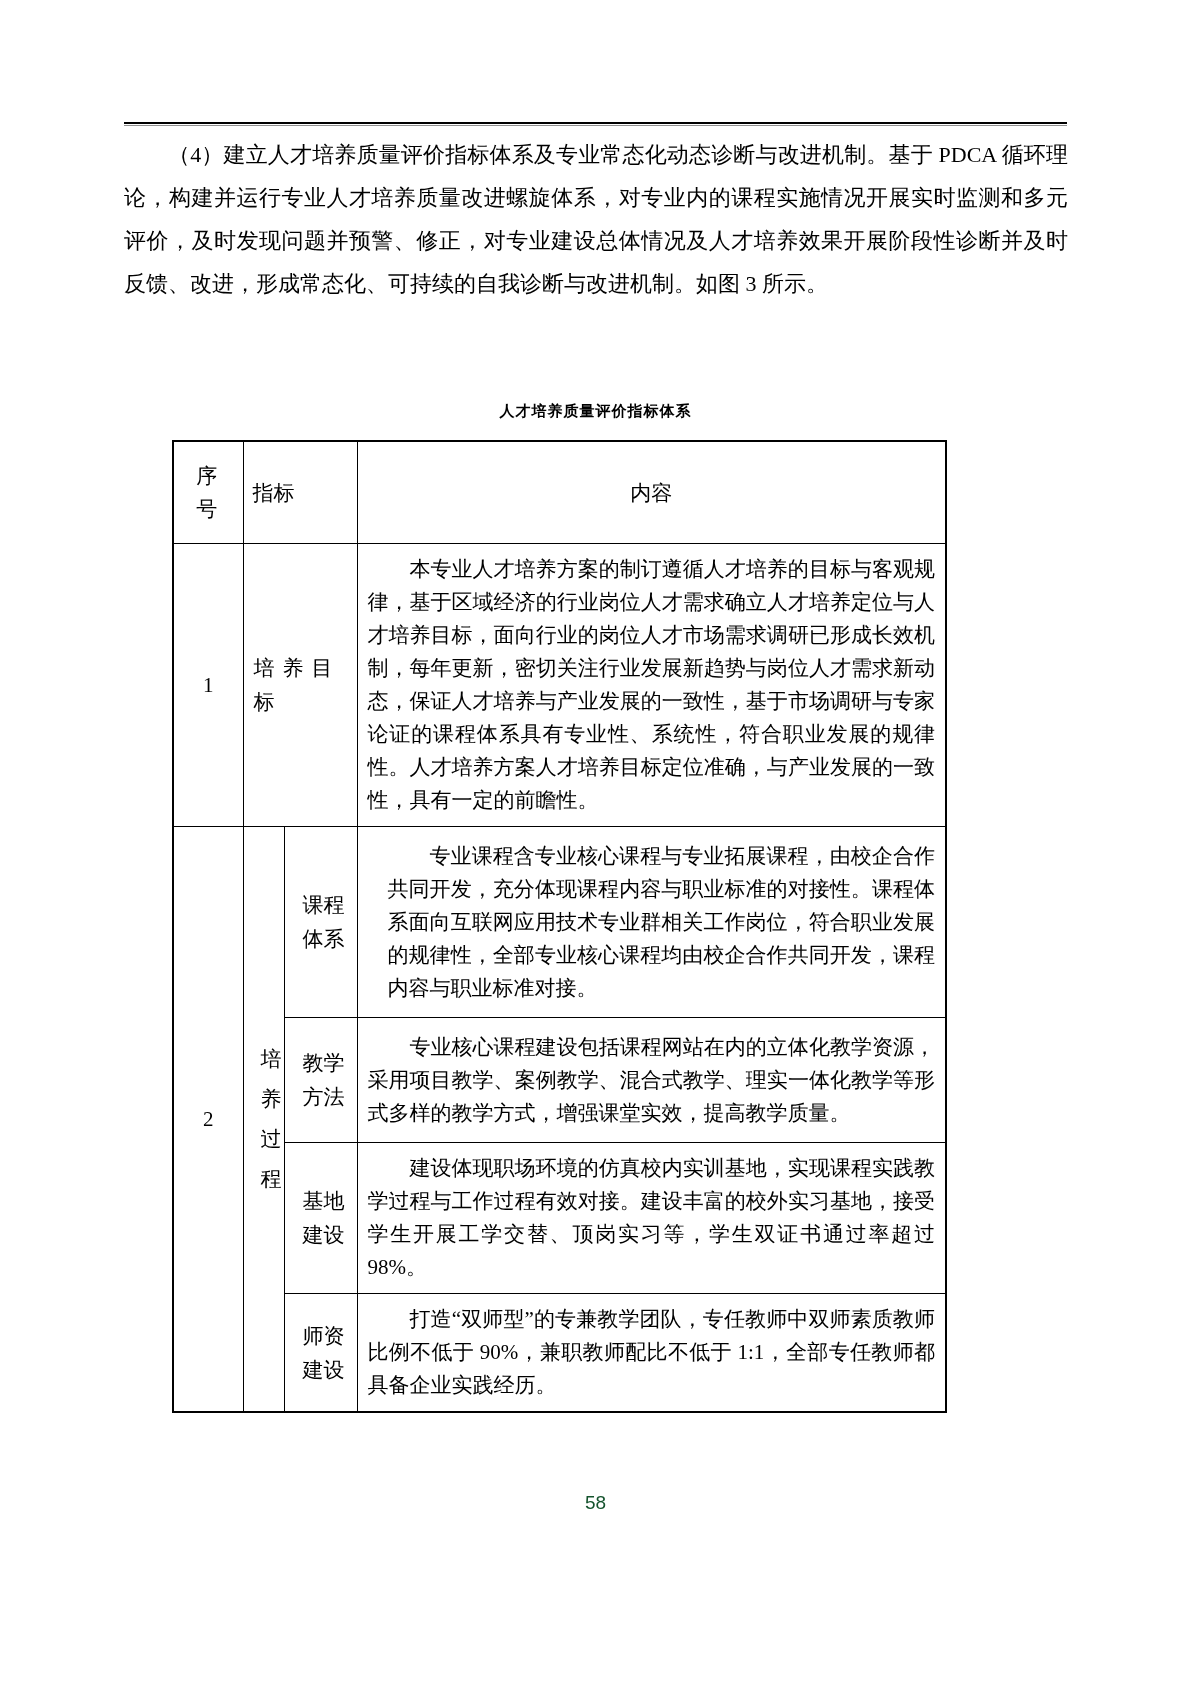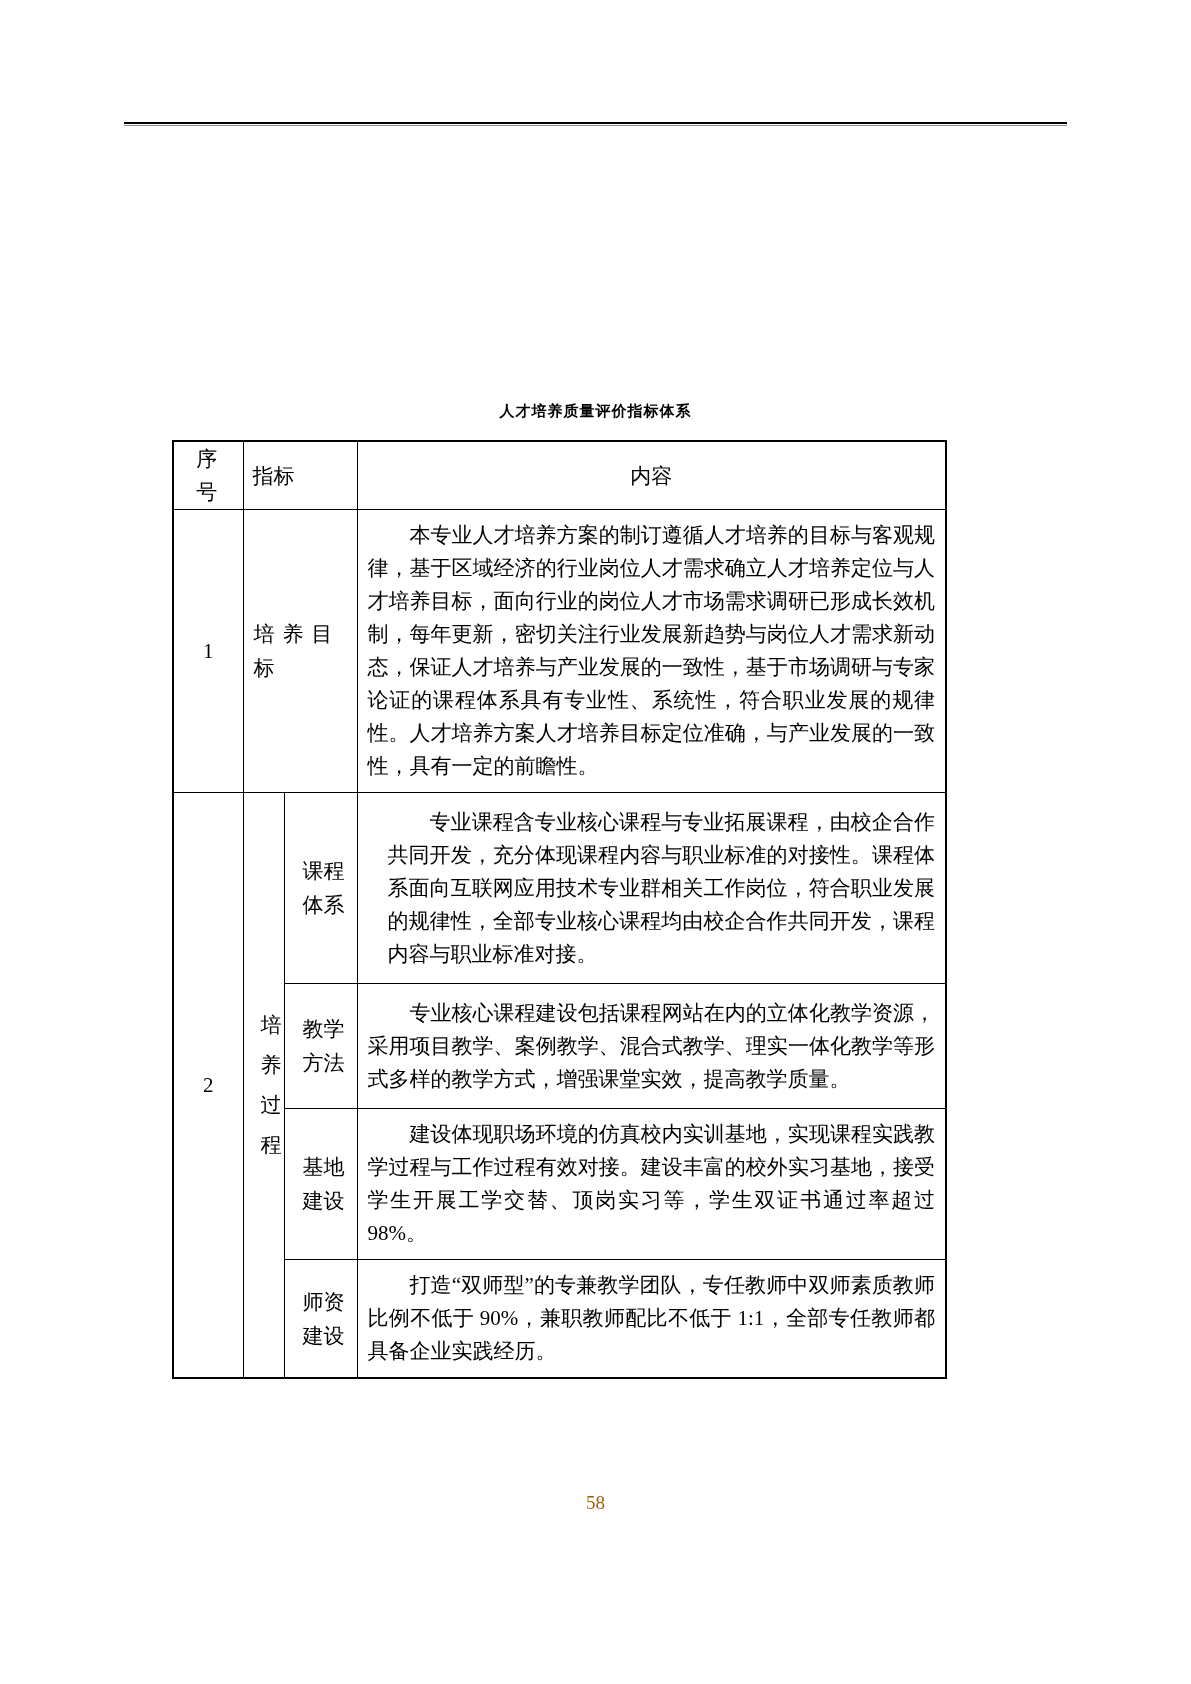--- a/index.html
+++ b/index.html
@@ -50,21 +50,21 @@
     border-collapse:collapse;
     table-layout:fixed;
     font-size:21px;
     border:2px solid #000;
   }
   table.eval th, table.eval td{
     border:1.5px solid #000;
     vertical-align:middle;
     font-weight:normal;
   }
-  th.th-idx{text-align:center;padding:1px 0;font-weight:bold;}
+  th.th-idx{text-align:center;padding:18px 0;font-weight:bold;}
   th.th-ind{text-align:left;padding:5px 0 5px 9px;font-weight:bold;}
   th.th-con{text-align:center;padding:5px 0;font-weight:bold;margin-top:28px;}
   .narrow-wrap{display:inline-block;width:1.15em;line-height:1.55;text-align:left;}
   td.idx-cell{text-align:center;}
   td.ind-cell{padding-left:10px;}
   .just-label{width:79px;text-align:justify;line-height:34px;}
   td.vert-cell{text-align:center;padding:0 17px;line-height:40px;}
   td.sub-cell{text-align:right;padding:0 12px;line-height:34px;}
   td.con-cell{padding:9px 10px;margin-left:6px;}
   td.con-cell p{
@@ -78,31 +78,32 @@
   td.con-h3{height:106px;}
   td.con-h4{height:98px;}
   td.con-h5{height:86px;}
   .page-number{
     position:absolute;
     left:0;
     top:1492px;
     width:100%;
     text-align:center;
     font-size:19px;
-    font-family:Liberation Serif, serif;
-    color:#a16207;
+    font-family:Liberation Sans, sans-serif;
+    color:#14532d;
   }
 </style>
 </head>
 <body>
 
 <div class="page">
 
   <div class="top-rule"></div>
 
+  <p class="body-para">（4）建立人才培养质量评价指标体系及专业常态化动态诊断与改进机制。基于 PDCA 循环理论，构建并运行专业人才培养质量改进螺旋体系，对专业内的课程实施情况开展实时监测和多元评价，及时发现问题并预警、修正，对专业建设总体情况及人才培养效果开展阶段性诊断并及时反馈、改进，形成常态化、可持续的自我诊断与改进机制。如图 3 所示。</p>
 
   <div class="table-title">人才培养质量评价指标体系</div>
 
   <table class="eval">
     <colgroup>
       <col style="width:70px">
       <col style="width:41px">
       <col style="width:73px">
       <col style="width:589px">
     </colgroup>

